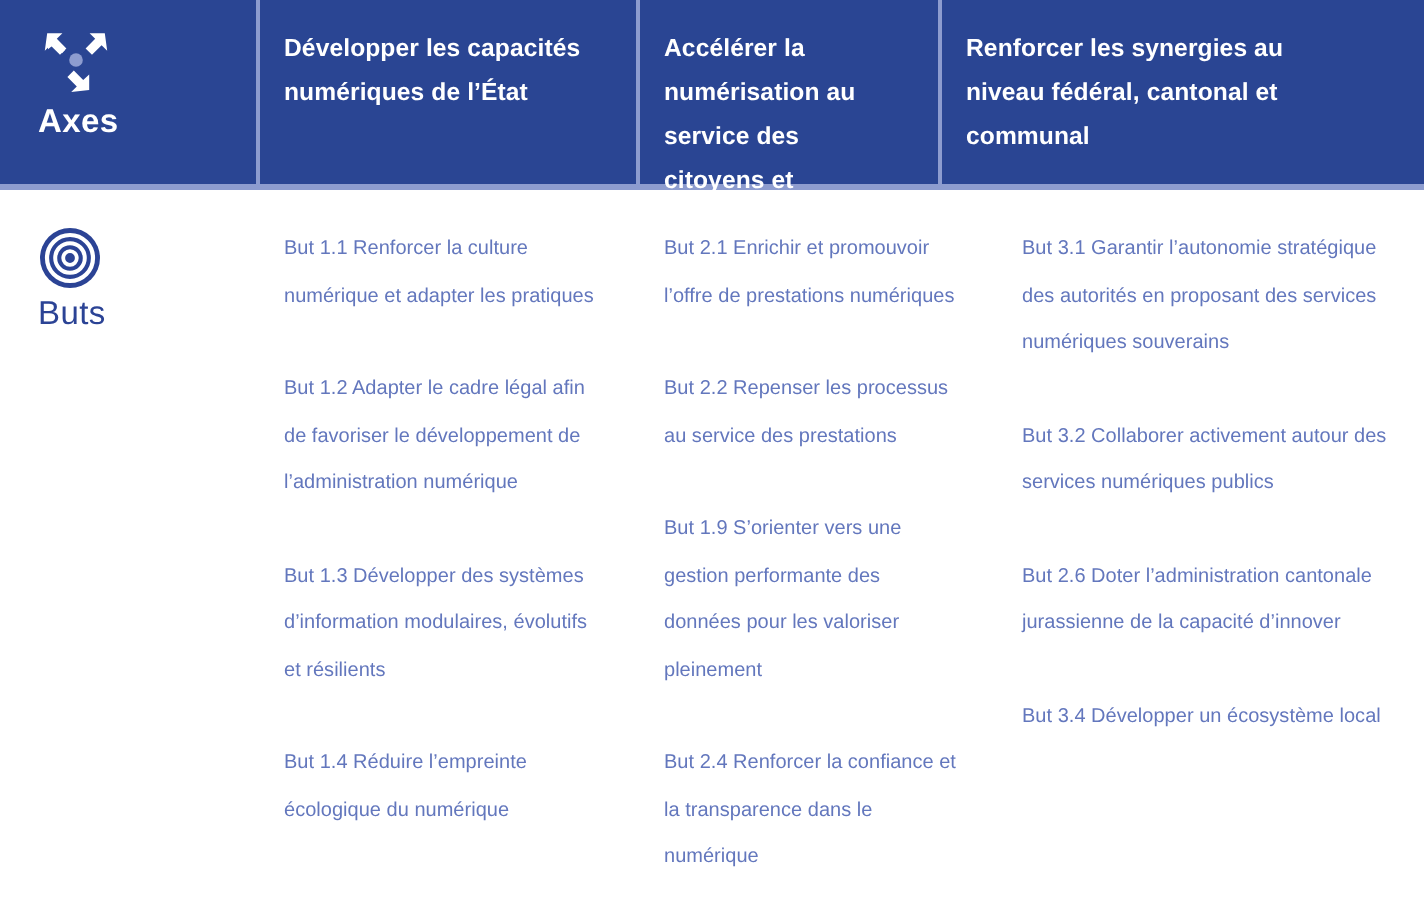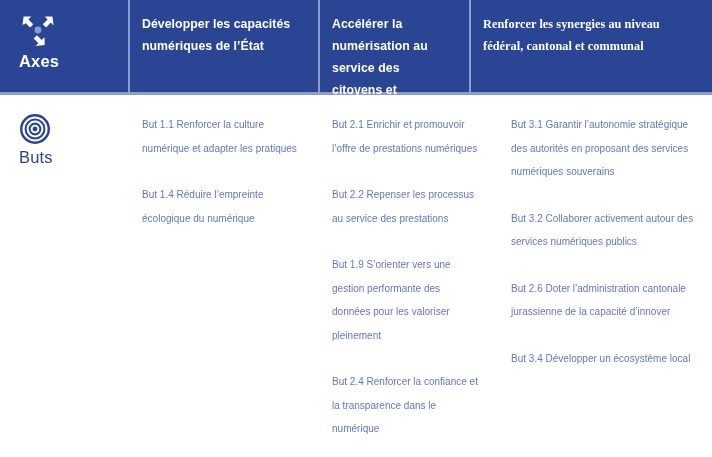--- a/index.html
+++ b/index.html
@@ -40,21 +40,21 @@
     display: flex;
   }
   .hcell {
     box-sizing: border-box;
     position: relative;
     padding: 13px 18px 0 14px;
   }
   .hcell.c0 { width: 128px; padding: 0; }
   .hcell.c1 { width: 190px; }
   .hcell.c2 { width: 151px; }
-  .hcell.c3 { width: 215px; font-family: Liberation Serif, serif; }
+  .hcell.c3 { width: 215px; }
   .hcell.c1::before,
   .hcell.c2::before,
   .hcell.c3::before {
     content: "";
     position: absolute;
     left: 0;
     top: 0;
     bottom: 0;
     width: 2px;
     background: #8d9ccf;
@@ -196,20 +196,22 @@
         <circle cx="16" cy="16" r="3.4" fill="none" stroke="#ffffff" stroke-width="1.9"></circle>
       </svg>
     </span>
     <span class="buts-label">Buts</span>
   </div>
 
   <div class="body-row">
 
     <div class="bcell b1">
       <p class="goal">But 1.1 Renforcer la culture numérique et adapter les pratiques</p>
+      <p class="goal">But 1.2 Adapter le cadre légal afin de favoriser le développement de l’administration numérique</p>
+      <p class="goal">But 1.3 Développer des systèmes d’information modulaires, évolutifs et résilients</p>
       <p class="goal">But 1.4 Réduire l’empreinte écologique du numérique</p>
     </div>
 
     <div class="bcell b2">
       <p class="goal">But 2.1 Enrichir et promouvoir l’offre de prestations numériques</p>
       <p class="goal">But 2.2 Repenser les processus au service des prestations</p>
       <p class="goal">But 1.9 S’orienter vers une gestion performante des données pour les valoriser pleinement</p>
       <p class="goal">But 2.4 Renforcer la confiance et la transparence dans le numérique</p>
     </div>
 

